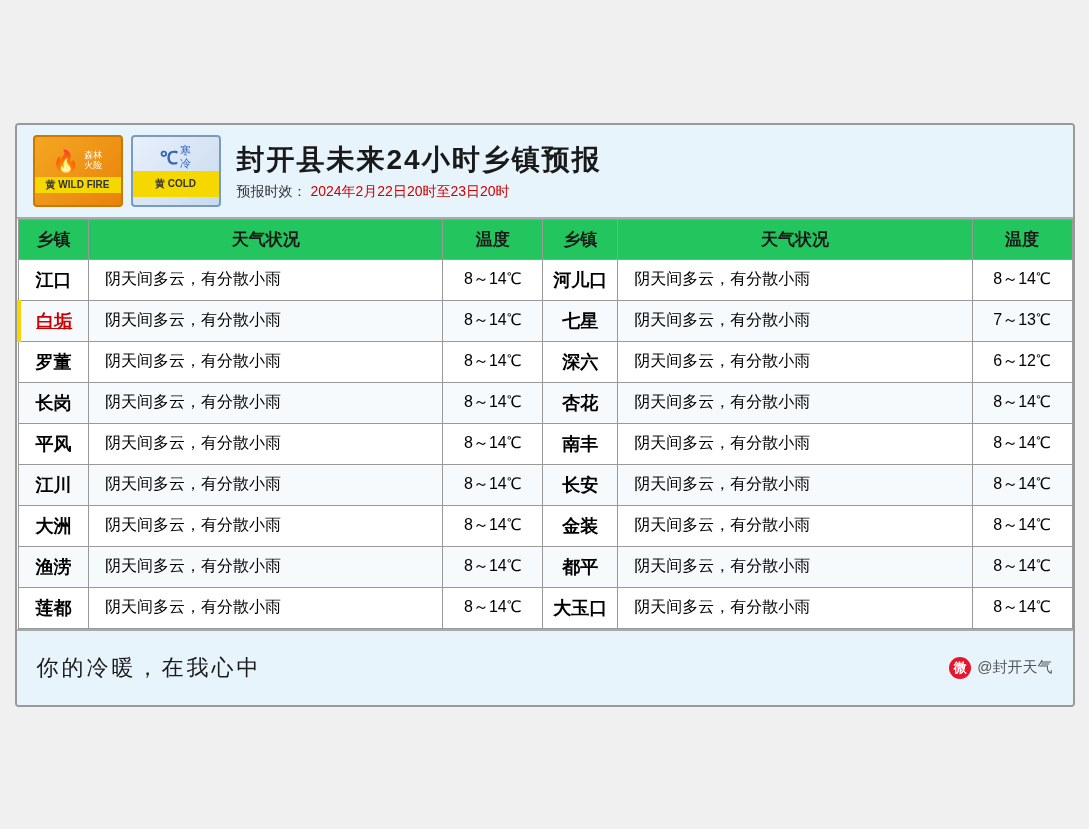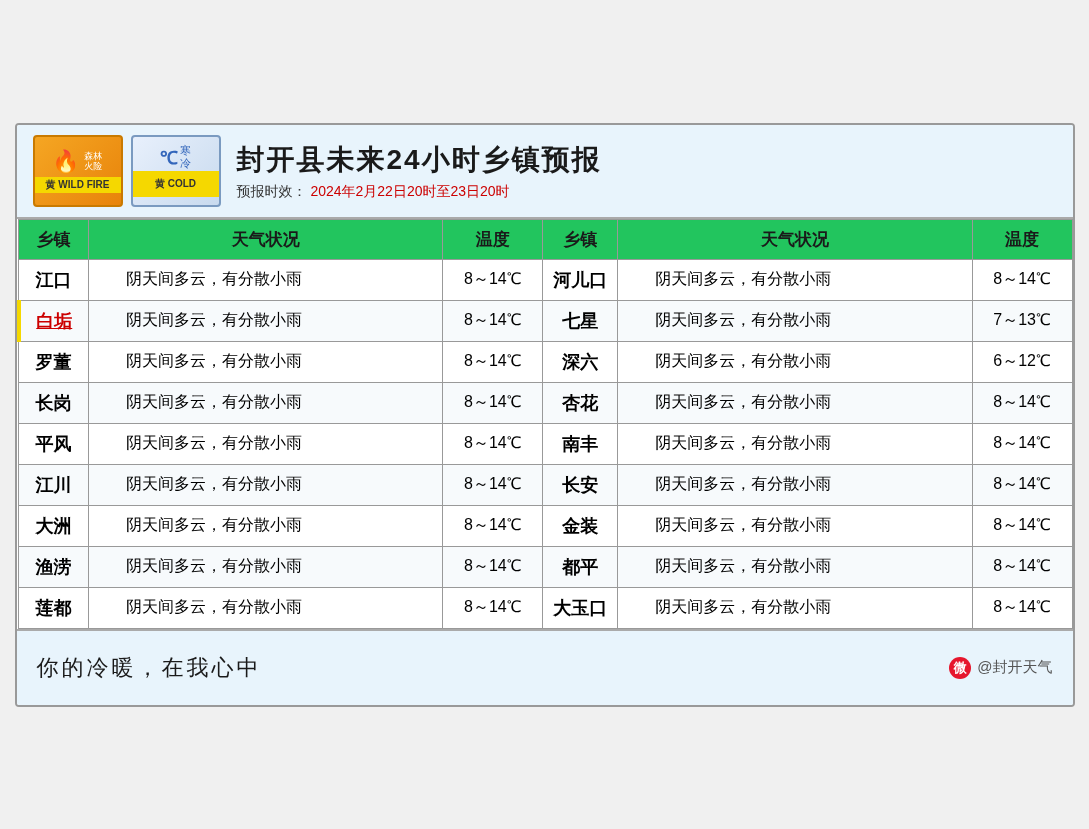--- a/index.html
+++ b/index.html
@@ -47,20 +47,21 @@
     .badge-wildfire .top-row {
       display: flex;
       align-items: center;
       gap: 4px;
     }
     .badge-wildfire .forest-text {
       font-size: 9px;
       color: #fff;
       line-height: 1.1;
       text-align: right;
+      font-family: Liberation Mono, monospace;
     }
     .fire-icon {
       font-size: 22px;
     }
     .badge-wildfire .yellow-bar {
       background: #f5d800;
       width: 100%;
       text-align: center;
       font-size: 10px;
       font-weight: bold;
@@ -152,21 +153,21 @@
       margin-top: 45px;
     }
     .town-cell.underline {
       text-decoration: underline;
       text-decoration-color: #cc0000;
       color: #cc0000;
     }
     .condition-cell {
       font-size: 16px;
       text-align: left;
-      padding-left: 37px;
+      padding-left: 16px;
     }
     .temp-cell {
       font-size: 16px;
       white-space: nowrap;
       width: 100px;
     }
     .footer {
       background: #e8f4fc;
       border-top: 2px solid #aaa;
       padding: 22px 20px;

